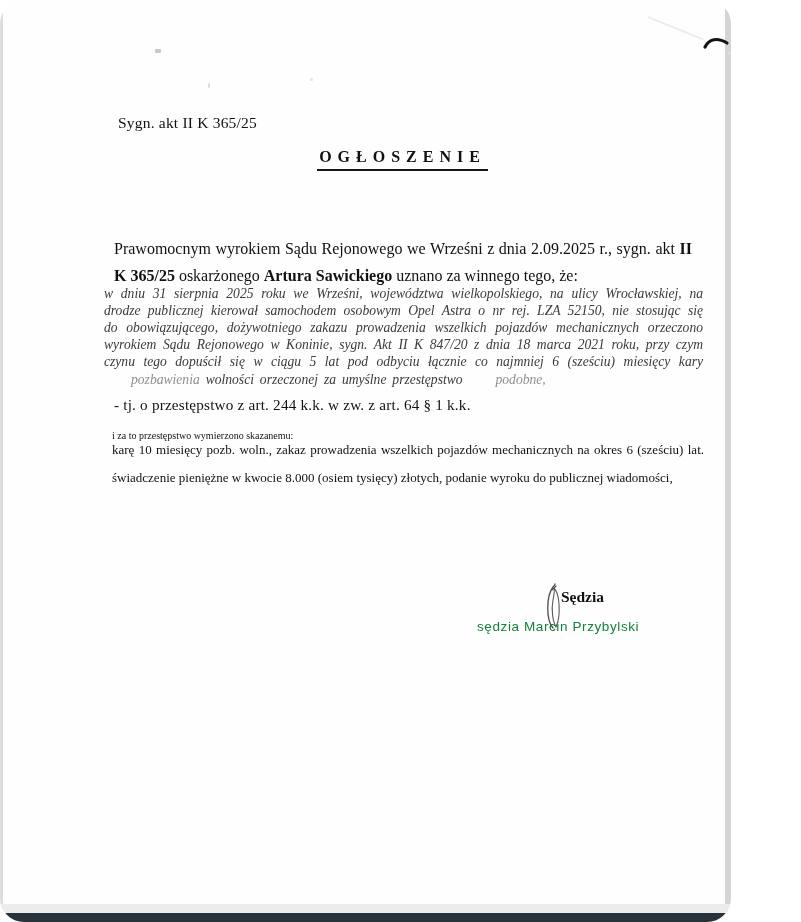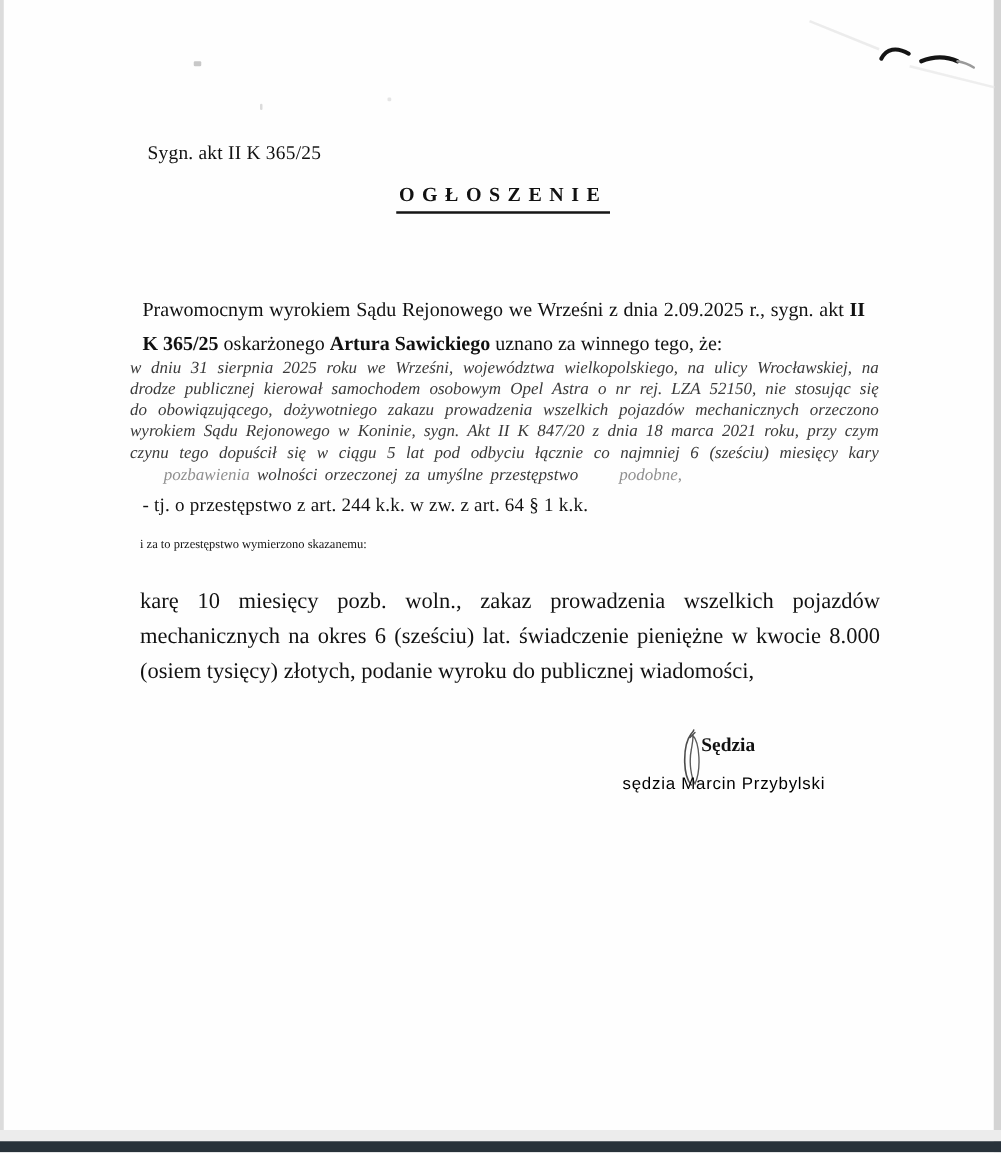--- a/index.html
+++ b/index.html
@@ -1,22 +1,23 @@
 <!DOCTYPE html>
 <html><head>
 <meta charset="utf-8">
 <style>
   html,body{margin:0;padding:0;background:#ffffff;}
   .page{
     position:relative;
-    width:801px;height:922px;
+    width:731px;height:922px;
     background:#fefefe;
     overflow:hidden;
     font-family:"Liberation Serif", serif;
     color:#111;
+    border-radius:24px;
   }
   
   .edge-left{position:absolute;left:0;top:0;width:3px;height:913px;background:#dcdcdc;}
   .edge-right{position:absolute;right:0;top:0;width:6px;height:922px;background:#d4d4d4;}
   .strip-light{position:absolute;left:0;bottom:9px;width:801px;height:9px;background:#ececec;}
   .strip-dark{position:absolute;left:0;bottom:0;width:801px;height:9px;background:#28323a;}
   .speck{position:absolute;background:#9a9a9a;border-radius:1px;}
   .streak{position:absolute;background:#e7e7e7;transform-origin:0 0;}
 
   .case-number{position:absolute;left:118px;top:114px;font-size:15.5px;letter-spacing:.2px;}
@@ -34,29 +35,29 @@
     font-size:13.6px;font-style:italic;line-height:17.2px;
     text-align:justify;color:#3a3a3a;word-spacing:2.5px;
   }
   .charge .faded{color:#8f8f8f;margin-left:27px;}
   .qualification{
     position:absolute;left:114px;top:396px;
     font-size:15.2px;font-weight:normal;letter-spacing:.2px;
   }
   .sentence-intro{position:absolute;left:112px;top:430px;font-size:10px;text-align:center;}
   .sentence-body{
-    position:absolute;left:112px;top:448px;width:592px;
-    font-size:18px;line-height:28px;text-align:justify;
+    position:absolute;left:112px;top:423px;width:592px;
+    font-size:13px;line-height:28px;text-align:justify;
   }
   .judge-label{position:absolute;left:561px;top:588px;font-size:15.5px;font-weight:bold;}
   .signature{position:absolute;left:540px;top:582px;}
   .judge-stamp{
-    position:absolute;left:498px;top:619px;width:170px;
+    position:absolute;left:477px;top:619px;width:170px;
     font-family:"Liberation Sans", sans-serif;
-    font-size:13.5px;color:#000000;letter-spacing:.6px;white-space:nowrap;
+    font-size:13.5px;color:#15803d;letter-spacing:.6px;white-space:nowrap;
   }
   .artifact-topright{position:absolute;left:645px;top:8px;}
   b{font-weight:bold;}
 </style>
 </head>
 <body>
 
 <div class="page">
 
   <div class="edge-left"></div>

